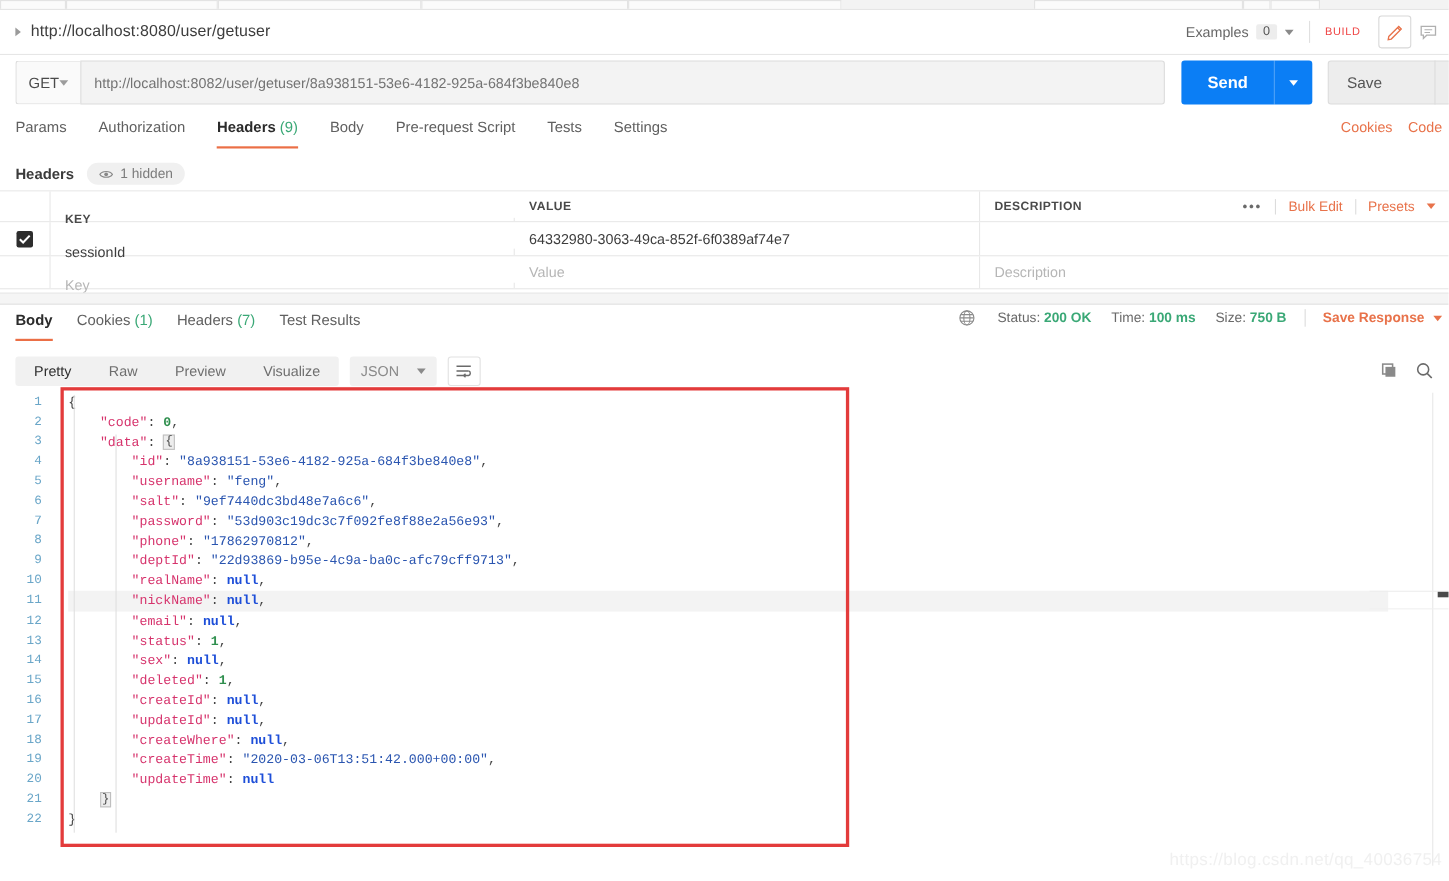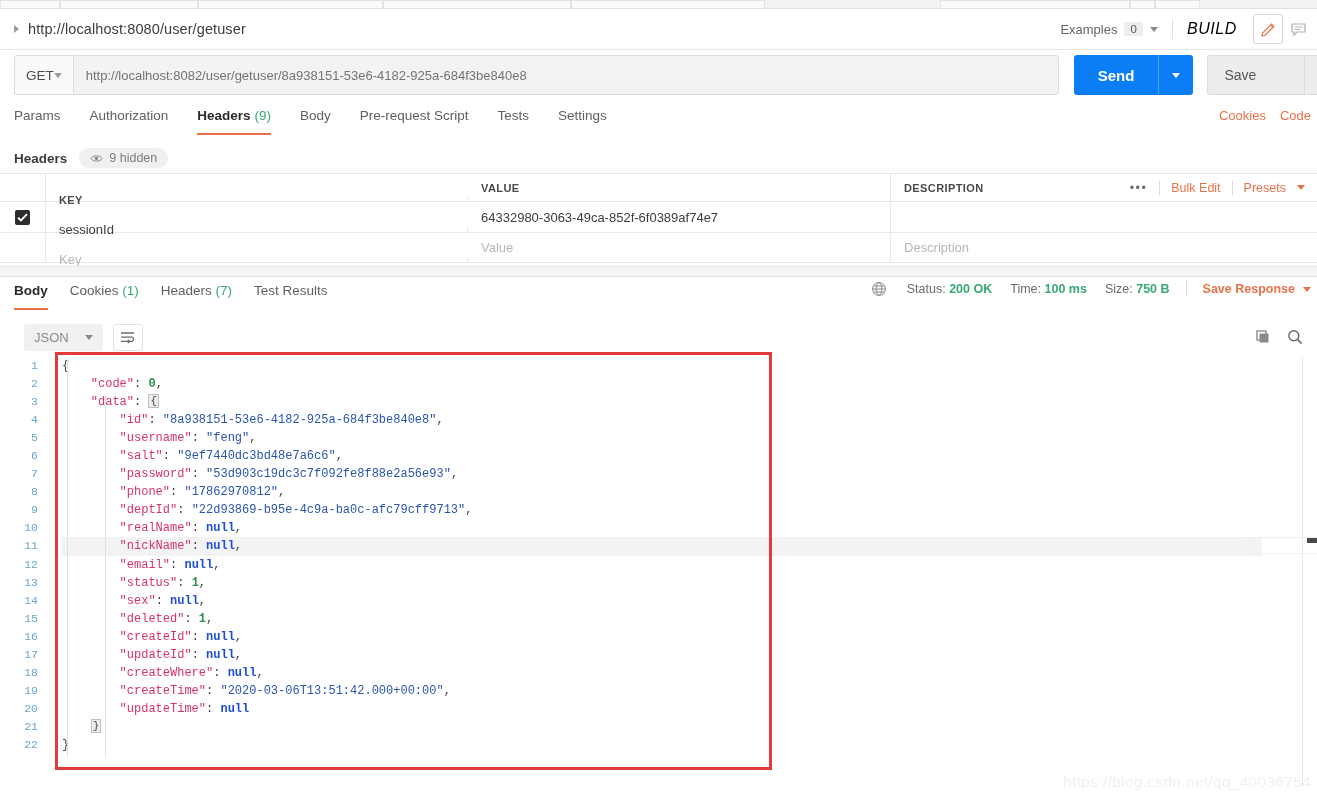--- a/index.html
+++ b/index.html
@@ -45,21 +45,21 @@
   .examples-wrap { display: flex; align-items: center; gap: 7px; font-size: 13px; color: #666; }
   .examples-count {
     background: #ededed; color: #555; font-size: 11.5px;
     padding: 1px 6px; border-radius: 2px;
   }
   .caret-down {
     width: 0; height: 0; border-top: 5px solid #8a8a8a;
     border-left: 4px solid transparent; border-right: 4px solid transparent;
   }
   .vsep { width: 1px; height: 20px; background: #e0e0e0; margin: 0 14px; }
-  .build-label { font-size: 16px; color: #000000; letter-spacing: .6px; font-style: italic; }
+  .build-label { font-size: 10px; color: #ef4444; letter-spacing: .6px; }
   .icon-box {
     width: 30px; height: 30px; display: flex; align-items: center; justify-content: center;
     border: 1px solid transparent;
   }
   .icon-box.active { border-color: #d8d8d8; background: #fff; border-radius: 3px; }
   .pencil-ic { display: block; }
   .comment-ic { display: block; }
 
   
   .url-row {
@@ -332,21 +332,21 @@
     </div>
   </div>
 
   <div class="hdr-subbar">
     <span class="lbl">Headers</span>
     <span class="hidden-pill">
       <svg width="13" height="9" viewBox="0 0 13 9">
         <path d="M0.8 4.5 C3 1 10 1 12.2 4.5 C10 8 3 8 0.8 4.5 Z" fill="none" stroke="#888" stroke-width="1"></path>
         <circle cx="6.5" cy="4.5" r="1.7" fill="#888"></circle>
       </svg>
-      <span>9 hidden</span>
+      <span>1 hidden</span>
     </span>
   </div>
 
   <div class="htable">
     <div class="hrow hdr">
       <div class="c-chk"></div>
       <div class="c-key">
           <span class="col-head">KEY</span>
         </div>
       <div class="c-val">
@@ -412,20 +412,26 @@
       <span class="mitem"><span>Status:</span> <span class="val">200 OK</span></span>
       <span class="mitem"><span>Time:</span> <span class="val">100 ms</span></span>
       <span class="mitem"><span>Size:</span> <span class="val">750 B</span></span>
       <span class="msep"></span>
       <span class="saveresp">Save Response</span>
       <span class="caret-down"></span>
     </div>
   </div>
 
   <div class="body-tools">
+    <div class="fmt-group">
+      <span class="fmt sel">Pretty</span>
+      <span class="fmt">Raw</span>
+      <span class="fmt">Preview</span>
+      <span class="fmt">Visualize</span>
+    </div>
     <div class="lang-sel">
       <span>JSON</span>
       <span class="caret-down"></span>
     </div>
     <div class="wrap-btn">
       <svg width="15" height="13" viewBox="0 0 15 13">
         <path d="M1 2 H14 M1 6.2 H12 M1 10.4 H8" stroke="#6a6a6a" stroke-width="1.3"></path>
         <path d="M12 6.2 a2.2 2.2 0 0 1 0 4.2 H8" fill="none" stroke="#6a6a6a" stroke-width="1.3"></path>
         <path d="M9.2 8.8 L7.6 10.4 L9.2 12" fill="none" stroke="#6a6a6a" stroke-width="1.3"></path>
       </svg>

